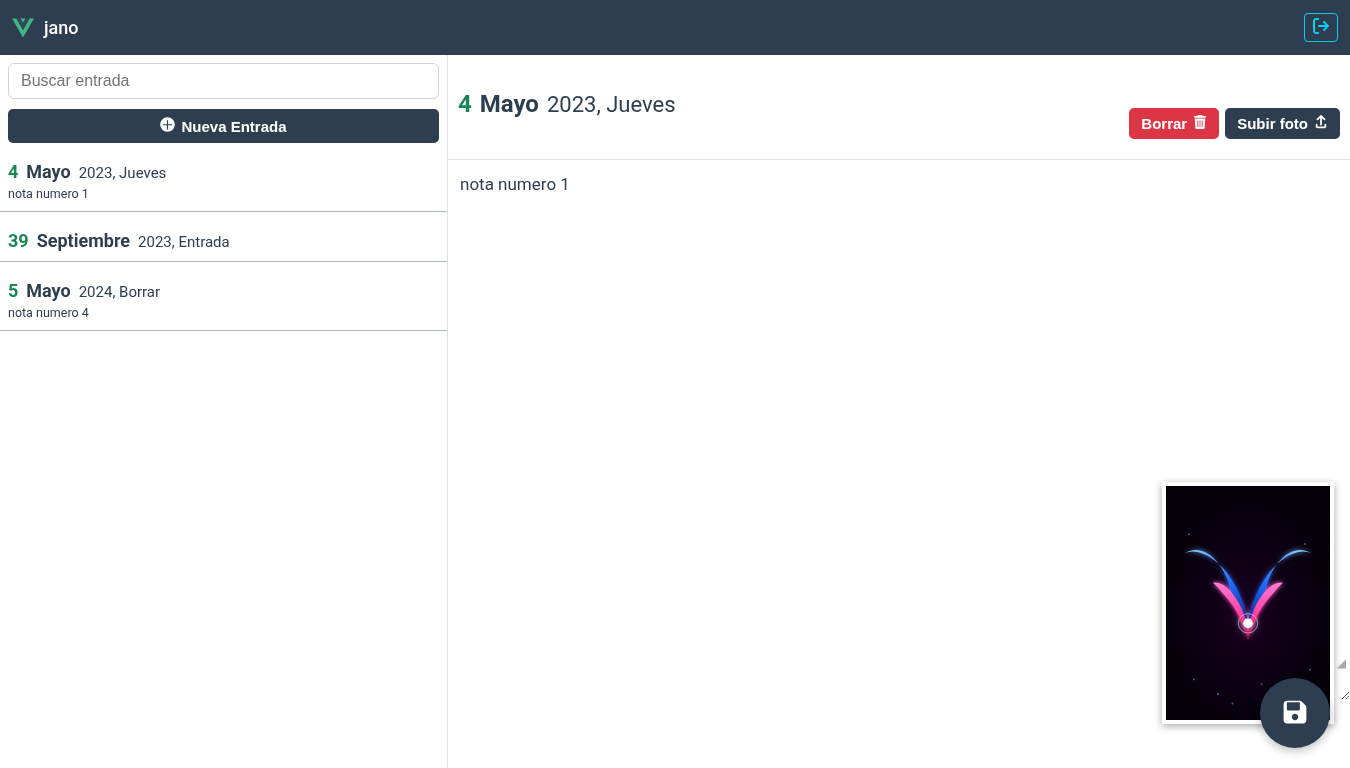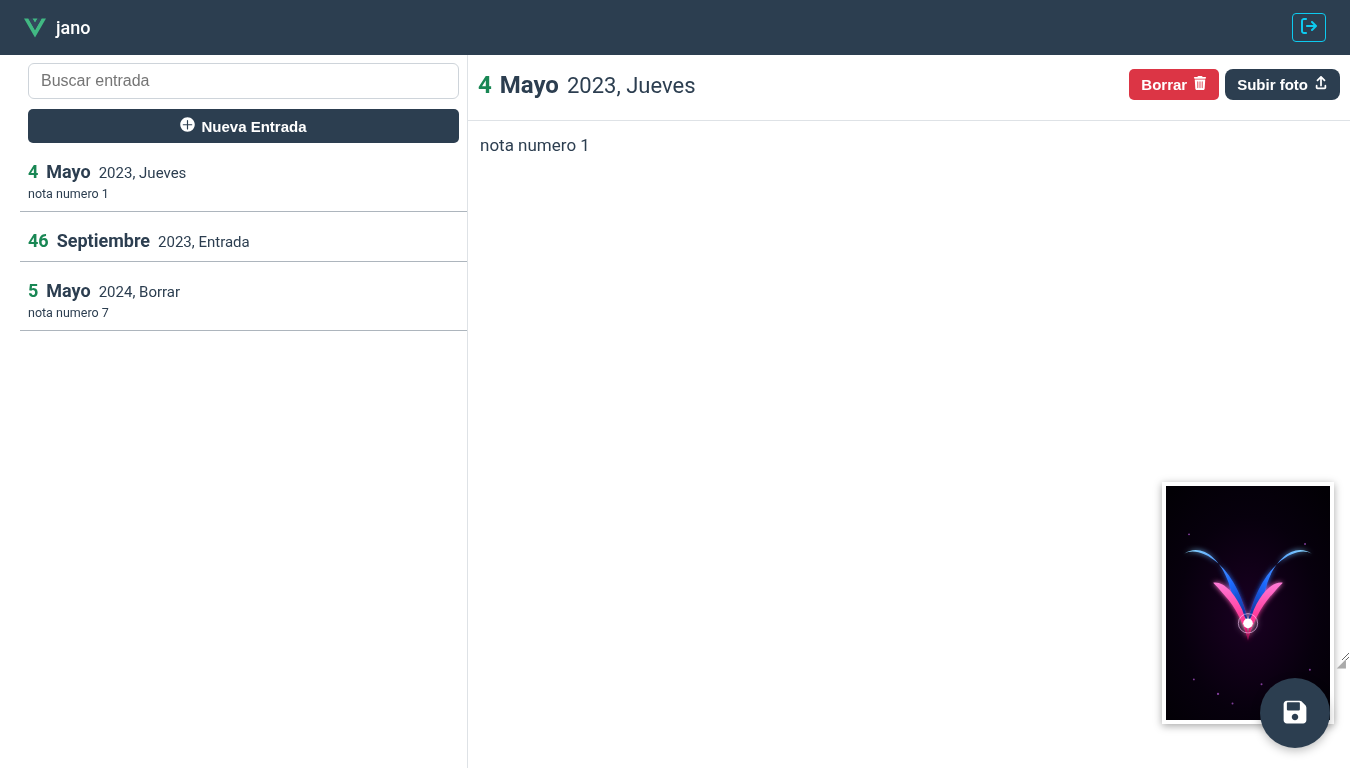--- a/index.html
+++ b/index.html
@@ -5,41 +5,41 @@
   * { box-sizing: border-box; margin: 0; padding: 0; }
   html, body { height: 100%; font-family: -apple-system, BlinkMacSystemFont, "Segoe UI", Roboto, "Helvetica Neue", Arial, sans-serif; }
   body { display: flex; flex-direction: column; background: #fff; color: #2c3e50; }
 
   
   .navbar {
     background: #2c3e50;
     height: 55px;
     display: flex;
     align-items: center;
-    padding: 0 24px;
+    padding: 0 12px;
     color: #fff;
     justify-content: space-between;
   }
   .navbar-brand { display: flex; align-items: center; gap: 10px; }
   .navbar-brand .logo svg { width: 22px; height: 22px; display: block; }
   .navbar-brand .appname { font-size: 18px; font-weight: 500; }
   .logout-btn {
     border: 1px solid #0dcaf0;
     color: #0dcaf0;
     background: transparent;
     border-radius: 4px;
     padding: 4px 8px;
     cursor: pointer;
     display: flex;
     align-items: center;
   }
   .logout-btn svg { width: 16px; height: 16px; }
 
   
-  .main { flex: 1; display: flex; min-height: 0; padding-left: 20px; }
+  .main { flex: 1; display: flex; min-height: 0; }
   .sidebar {
     width: 448px;
     border-right: 1px solid #dee2e6;
     display: flex;
     flex-direction: column;
     position: relative;
   }
   .sidebar-top { padding: 8px; }
   .search {
     width: 100%;
@@ -92,24 +92,24 @@
     border-bottom: 1px solid #dee2e6;
   }
   .detail-date { display: flex; align-items: baseline; gap: 8px; }
   .detail-date .day { color: #198754; font-weight: 700; font-size: 24px; }
   .detail-date .month { font-weight: 700; font-size: 24px; color: #2c3e50; }
   .detail-date .rest { font-size: 22px; color: #2c3e50; }
 
   .detail-actions { display: flex; gap: 6px; }
   .btn {
     border: none; border-radius: 5px; padding: 7px 12px; font-size: 15px; font-weight: 600;
-    display: inline-flex; align-items: center; gap: 6px; cursor: pointer; color: #fff;
+    display: inline-flex; align-items: center; gap: 6px; cursor: pointer; color: #fff; margin-top: 39px;
   }
   .btn-danger { background: #dc3545; }
-  .btn-dark { background: #2c3e50; border-radius: 8px; }
+  .btn-dark { background: #2c3e50; }
   .btn svg { width: 14px; height: 14px; }
 
   .detail-body {
     flex: 1; position: relative; overflow: auto;
   }
   .note-text {
     width: 100%; min-height: 540px; border: none; resize: both;
     font-size: 17px; padding: 14px 12px; outline: none; color: #2c3e50;
     font-family: inherit;
   }
@@ -180,32 +180,32 @@
       <div class="entry">
         <div class="date-line">
           <span class="day">4</span>
           <span class="month">Mayo</span>
           <span class="rest">2023, Jueves</span>
         </div>
         <div class="preview">nota numero 1</div>
       </div>
       <div class="entry">
         <div class="date-line">
-          <span class="day">46</span>
+          <span class="day">39</span>
           <span class="month">Septiembre</span>
           <span class="rest">2023, Entrada</span>
         </div>
       </div>
       <div class="entry">
         <div class="date-line">
           <span class="day">5</span>
           <span class="month">Mayo</span>
           <span class="rest">2024, Borrar</span>
         </div>
-        <div class="preview">nota numero 7</div>
+        <div class="preview">nota numero 4</div>
       </div>
     </div>
   </div>
 
   <div class="detail">
     <div class="detail-header">
       <div class="detail-date">
         <span class="day">4</span>
         <span class="month">Mayo</span>
         <span class="rest">2023, Jueves</span>

